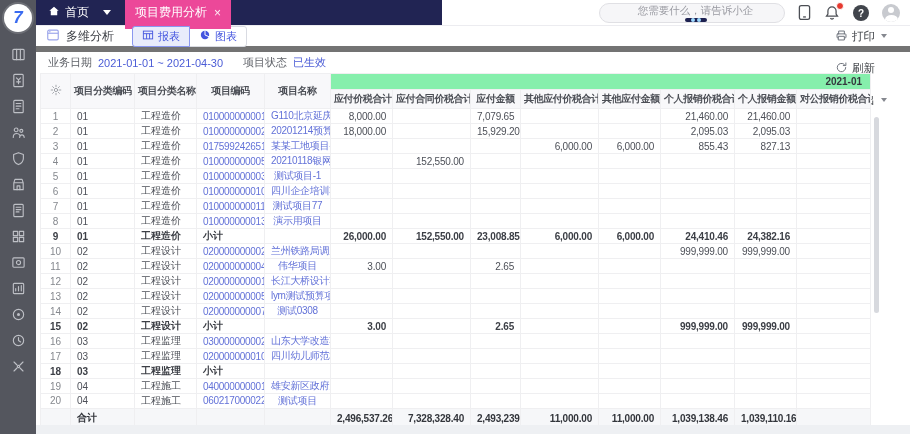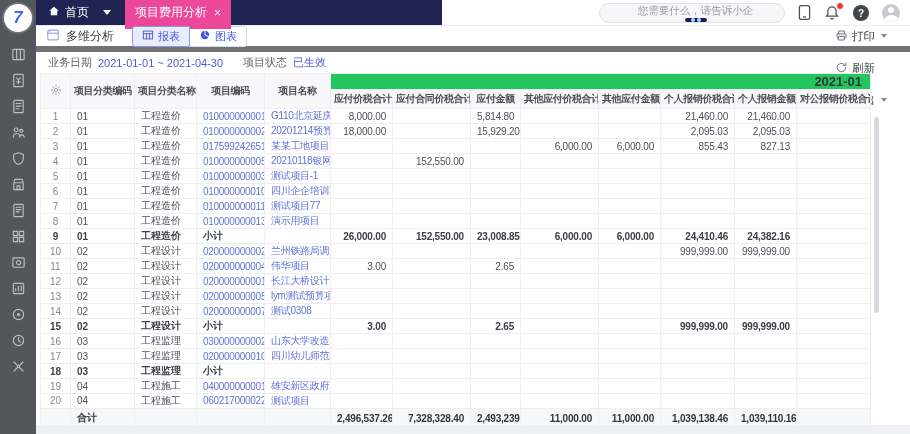--- a/index.html
+++ b/index.html
@@ -51,27 +51,27 @@
   
   .filterbar{height:19px;display:flex;align-items:center;padding:2px 12px 0;font-size:11px;background:#fff;}
   .f-label{color:#606369;margin-right:6px;}
   .f-value{color:#4b5cd6;margin-right:20px;}
 
   
   .tablewrap{position:relative;margin-left:4px;margin-top:2px;}
   table{border-collapse:collapse;table-layout:fixed;width:830px;}
   th,td{border:1px solid #efeff1;white-space:nowrap;overflow:hidden;}
   th{background:#f8f8fa;font-weight:600;color:#4c4f56;font-size:10px;letter-spacing:-0.4px;height:19px;text-align:center;padding:0 3px;}
-  th.c-period{background:#22c55e;text-align:right;font-size:13px;color:#35373d;padding-right:8px;height:16px;letter-spacing:0;}
+  th.c-period{background:#86efac;text-align:right;font-size:10px;color:#35373d;padding-right:8px;height:16px;letter-spacing:0;}
   th.c-set{background:#f8f8fa;cursor:pointer;}
   td{height:15px;padding:0 6px;font-size:10px;color:#4d5058;background:#fff;}
   td.rn{text-align:center;color:#85888e;padding:0 2px;}
   td.lft{text-align:left;}
   td.num{text-align:right;letter-spacing:-0.2px;}
-  td.link{color:#6372d8;cursor:pointer;letter-spacing:-0.3px;}
+  td.link{color:#6372d8;cursor:pointer;letter-spacing:-0.3px;text-align:center;}
   tr.subtotal td{font-weight:700;color:#3c3f46;}
   tr.subtotal td.rn{color:#3c3f46;}
   tr.partial td{height:6px;line-height:14px;vertical-align:top;}
   tr.trow td{background:#f6f7f9;font-weight:700;color:#33363c;border-top:1px solid #e4e4e8;height:19px;}
   .vbar{position:absolute;left:834px;top:44px;width:5px;height:196px;background:#d7d9de;border-radius:3px;cursor:pointer;}
   .hbar{position:absolute;left:60px;top:352px;width:368px;height:5px;background:#b2b4ba;border-radius:3px;cursor:pointer;}
   .bottomstrip{position:absolute;left:0;right:0;bottom:0;height:9px;background:#eef0f3;}
 </style>
 </head>
 <body>
@@ -320,21 +320,21 @@
           </thead>
           <tbody>
             <tr class="">
               <td class="rn">1</td>
               <td class="lft">01</td>
               <td class="lft">工程造价</td>
               <td class="lft link">010000000001</td>
               <td class="lft link">G110北京延庆路段工</td>
               <td class="num">8,000.00</td>
               <td class="num"></td>
-              <td class="num">5,814.80</td>
+              <td class="num">7,079.65</td>
               <td class="num"></td>
               <td class="num"></td>
               <td class="num">21,460.00</td>
               <td class="num">21,460.00</td>
               <td class="num"></td>
             </tr>
             <tr class="">
               <td class="rn">2</td>
               <td class="lft">01</td>
               <td class="lft">工程造价</td>

